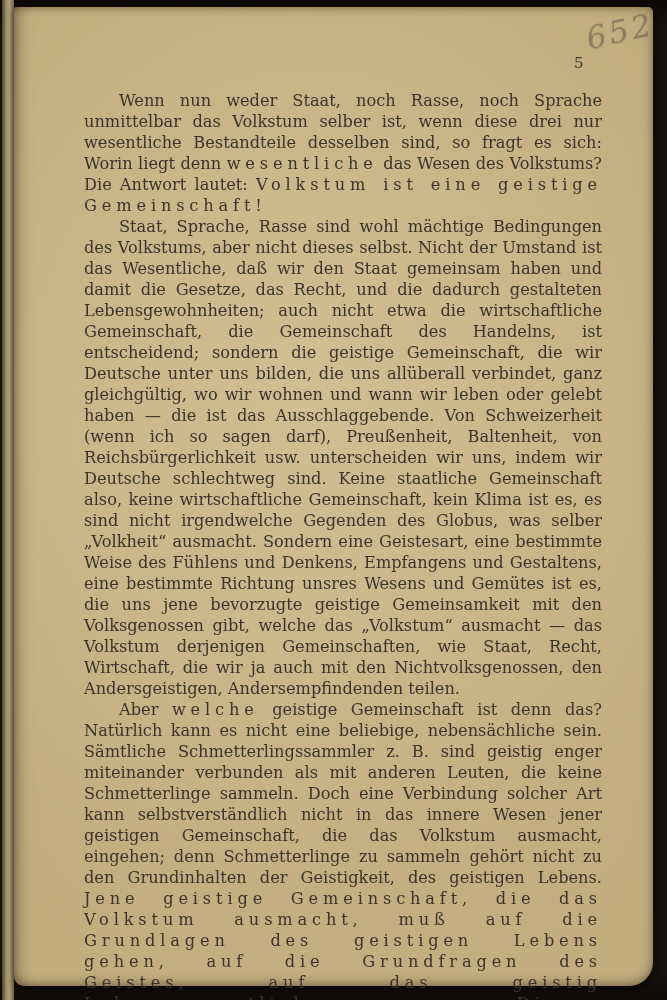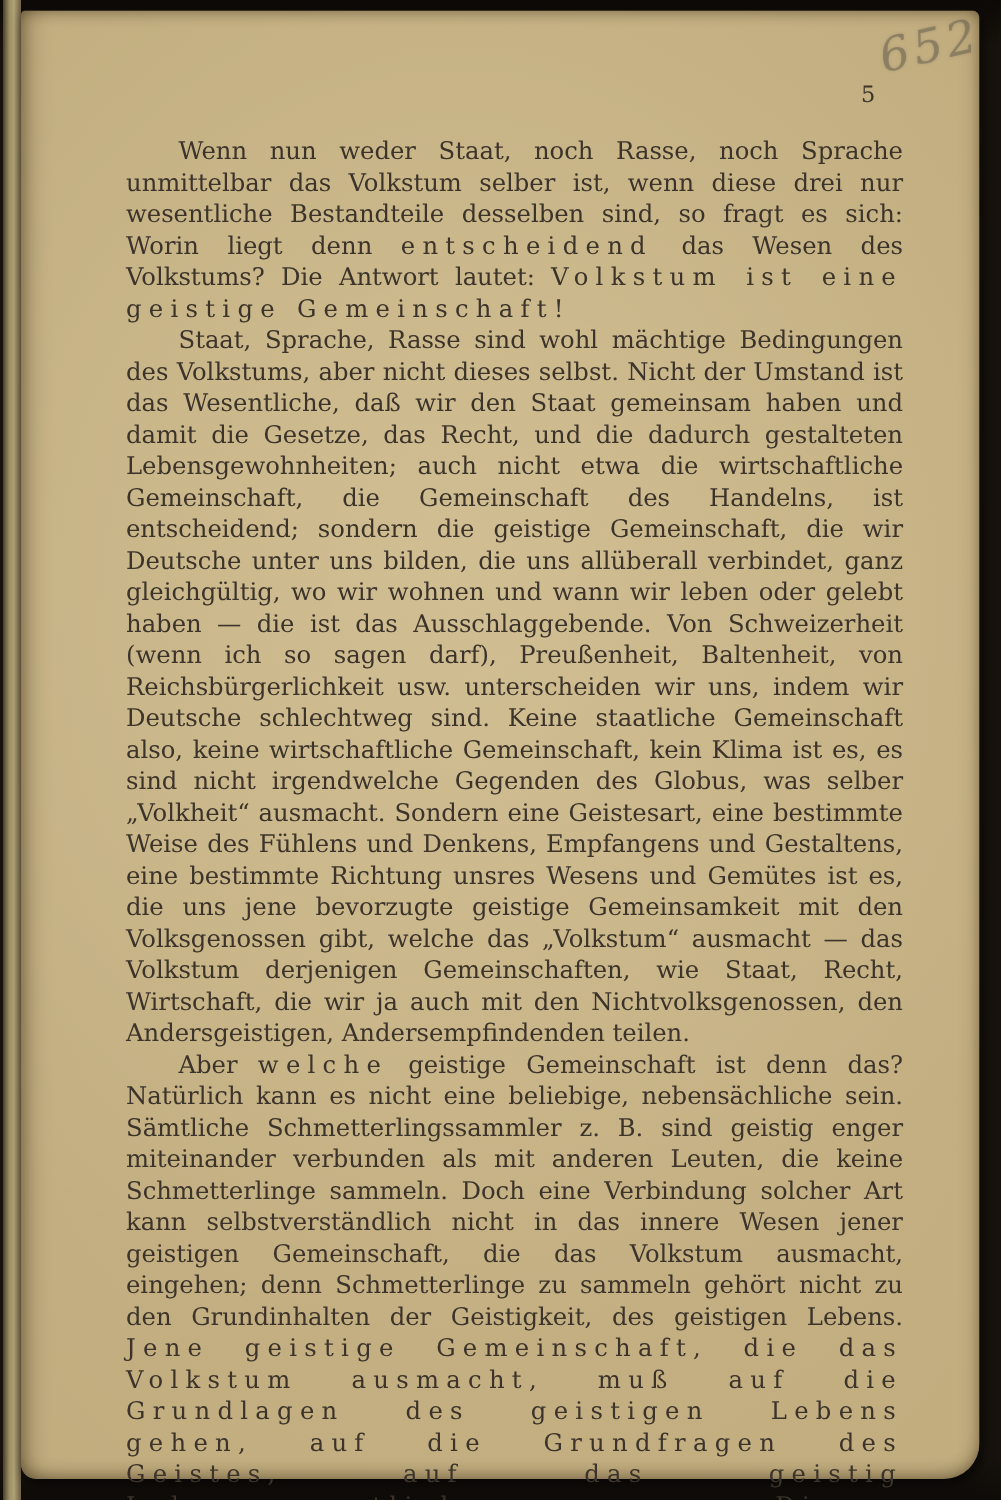--- a/index.html
+++ b/index.html
@@ -89,19 +89,19 @@
 
   <div class="neighbor-page"></div>
 
   <div class="page">
 
     <div class="handwritten">652</div>
 
     <div class="page-number">5</div>
 
     <div class="textblock" id="textblock">
-        <p class="par"><span>Wenn nun weder Staat, noch Rasse, noch Sprache unmittelbar das Volkstum selber ist, wenn diese drei nur wesentliche Bestandteile desselben sind, so fragt es sich: Worin liegt denn </span><span class="sperr">entscheidend</span><span> das Wesen des Volkstums? Die Antwort lautet: </span><span class="sperr">Volkstum ist eine geistige Gemeinschaft!</span></p>
+        <p class="par"><span>Wenn nun weder Staat, noch Rasse, noch Sprache unmittelbar das Volkstum selber ist, wenn diese drei nur wesentliche Bestandteile desselben sind, so fragt es sich: Worin liegt denn </span><span class="sperr">wesentliche</span><span> das Wesen des Volkstums? Die Antwort lautet: </span><span class="sperr">Volkstum ist eine geistige Gemeinschaft!</span></p>
         <p class="par"><span>Staat, Sprache, Rasse sind wohl mächtige Bedingungen des Volkstums, aber nicht dieses selbst. Nicht der Umstand ist das Wesentliche, daß wir den Staat gemeinsam haben und damit die Gesetze, das Recht, und die dadurch gestalteten Lebensgewohnheiten; auch nicht etwa die wirtschaftliche Gemeinschaft, die Gemeinschaft des Handelns, ist entscheidend; sondern die geistige Gemeinschaft, die wir Deutsche unter uns bilden, die uns allüberall verbindet, ganz gleichgültig, wo wir wohnen und wann wir leben oder gelebt haben — die ist das Ausschlaggebende. Von Schweizerheit (wenn ich so sagen darf), Preußenheit, Baltenheit, von Reichsbürgerlichkeit usw. unterscheiden wir uns, indem wir Deutsche schlechtweg sind. Keine staatliche Gemeinschaft also, keine wirtschaftliche Gemeinschaft, kein Klima ist es, es sind nicht irgendwelche Gegenden des Globus, was selber „Volkheit“ ausmacht. Sondern eine Geistesart, eine bestimmte Weise des Fühlens und Denkens, Empfangens und Gestaltens, eine bestimmte Richtung unsres Wesens und Gemütes ist es, die uns jene bevorzugte geistige Gemeinsamkeit mit den Volksgenossen gibt, welche das „Volkstum“ ausmacht — das Volkstum derjenigen Gemeinschaften, wie Staat, Recht, Wirtschaft, die wir ja auch mit den Nichtvolksgenossen, den Andersgeistigen, Andersempfindenden teilen.</span></p>
         <p class="par"><span>Aber </span><span class="sperr">welche</span><span> geistige Gemeinschaft ist denn das? Natürlich kann es nicht eine beliebige, nebensächliche sein. Sämtliche Schmetterlingssammler z. B. sind geistig enger miteinander verbunden als mit anderen Leuten, die keine Schmetterlinge sammeln. Doch eine Verbindung solcher Art kann selbstverständlich nicht in das innere Wesen jener geistigen Gemeinschaft, die das Volkstum ausmacht, eingehen; denn Schmetterlinge zu sammeln gehört nicht zu den Grundinhalten der Geistigkeit, des geistigen Lebens. </span><span class="sperr">Jene geistige Gemeinschaft, die das Volkstum ausmacht, muß auf die Grundlagen des geistigen Lebens gehen, auf die Grundfragen des Geistes, auf das geistig Lebenswesentliche. Diesen wesentlichen Inhalt des Geistes nennen wir Kulturinhalt.</span></p>
       </div>
 
   </div>
 </div>
 
 </body></html>

